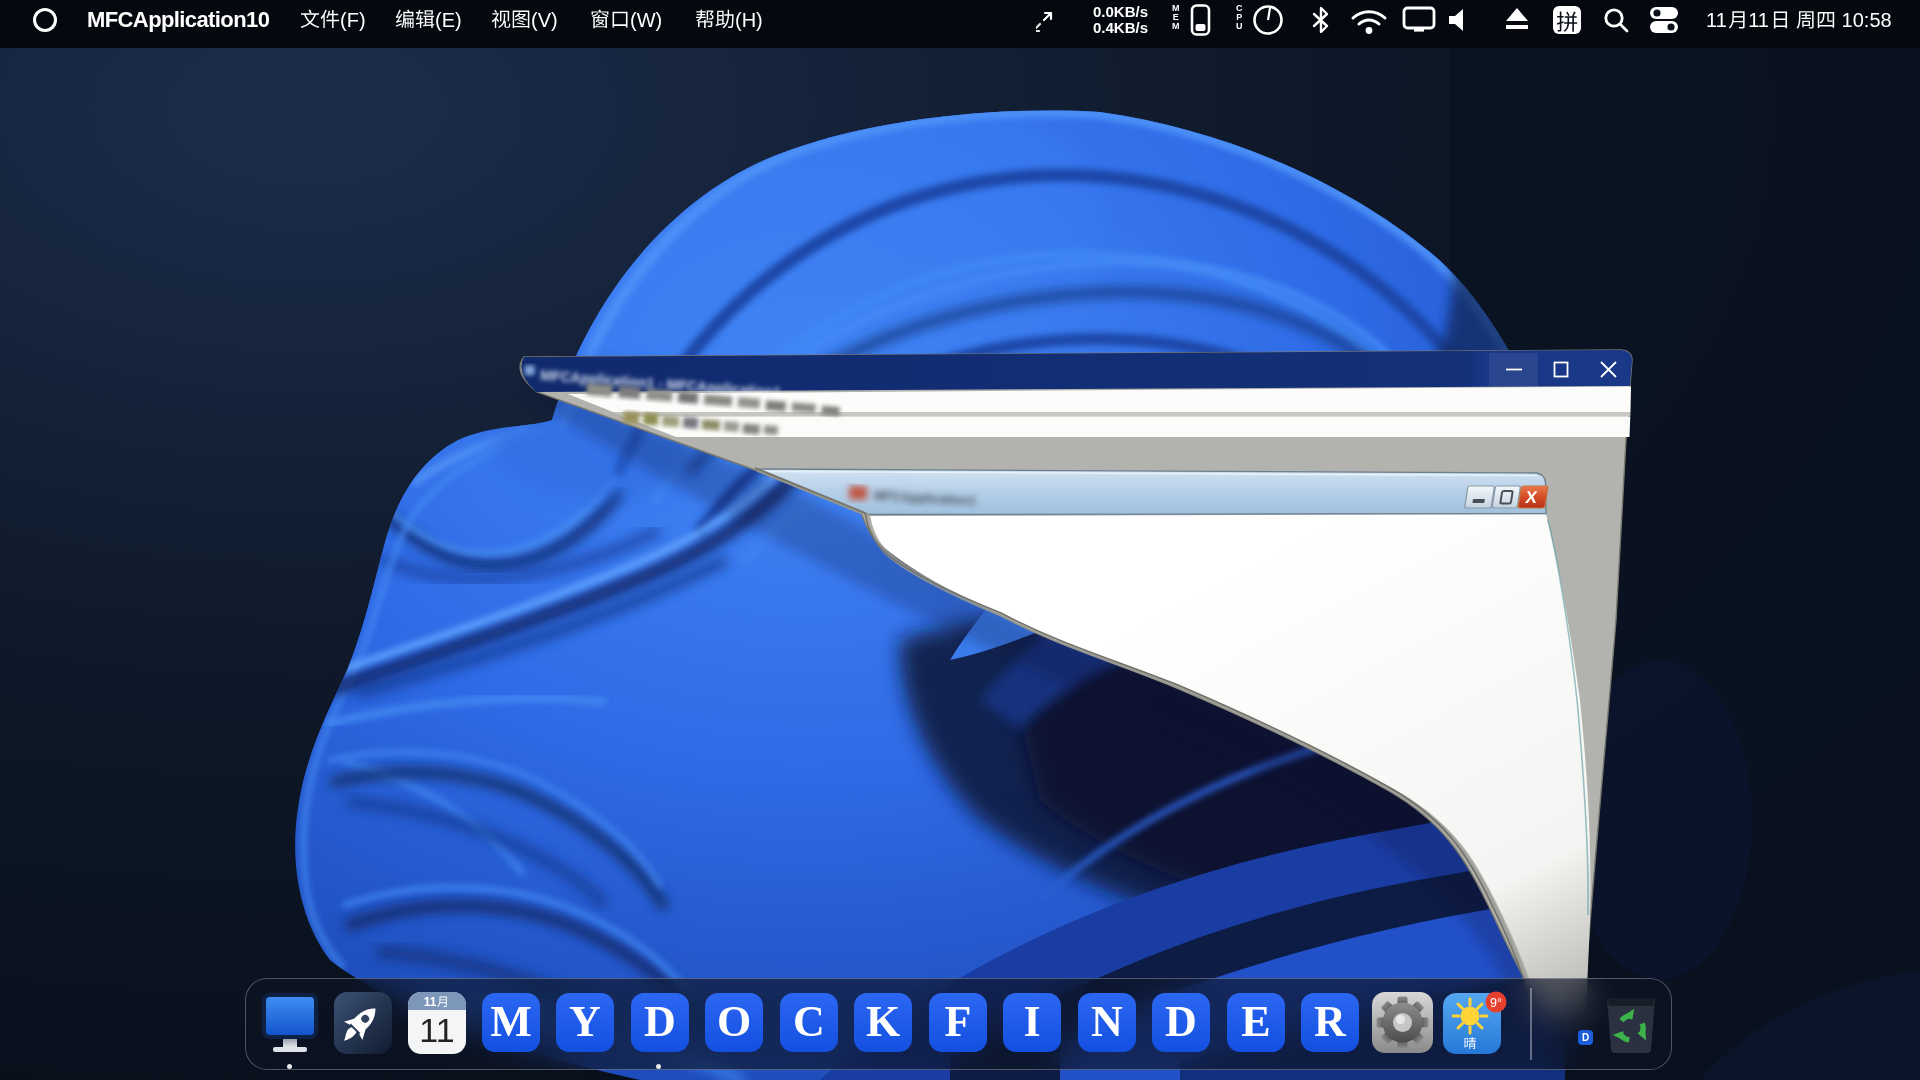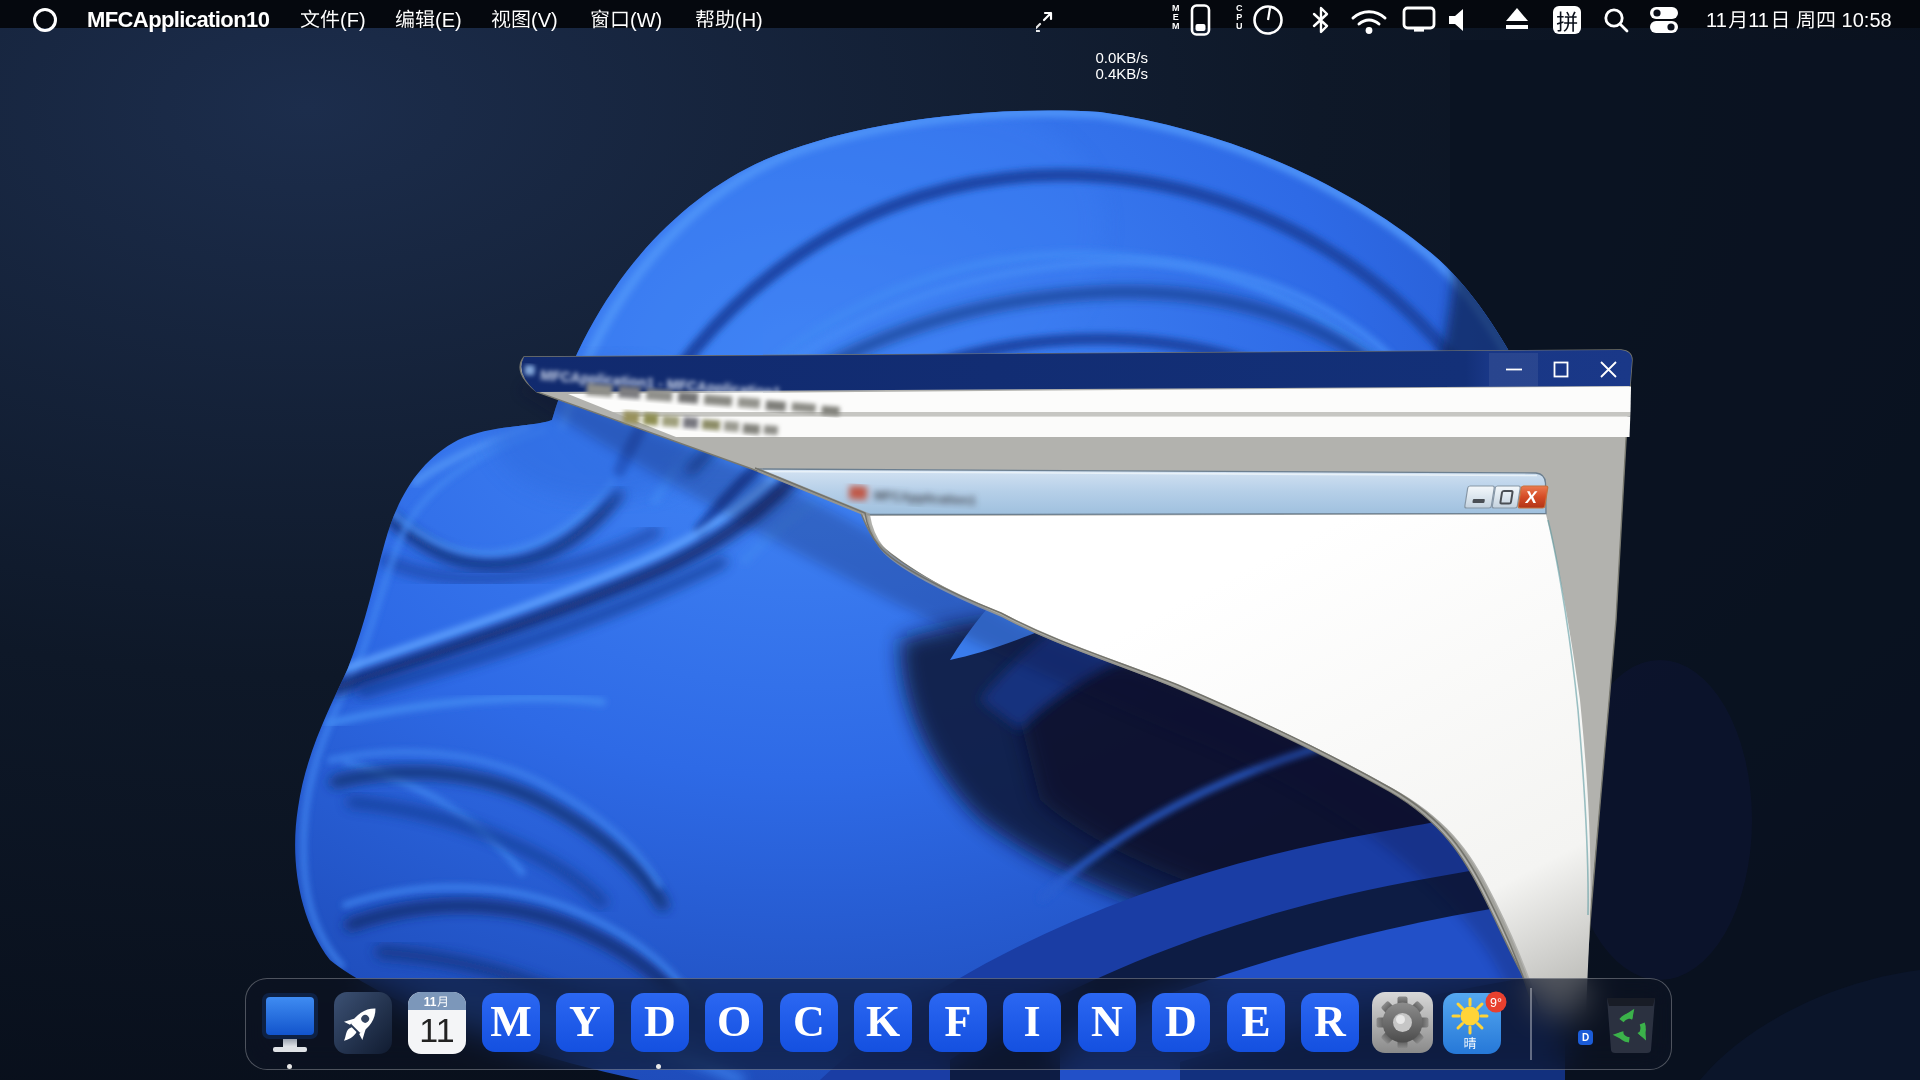--- a/index.html
+++ b/index.html
@@ -1,17 +1,17 @@
 <!DOCTYPE html>
 <html><head><meta charset="utf-8">
 <style>
 html,body{margin:0;padding:0;width:1920px;height:1080px;overflow:hidden;background:#060a12;font-family:"Liberation Sans",sans-serif;}
 #stage{position:relative;width:1920px;height:1080px;}
 #wall{position:absolute;left:0;top:0;}
-#menubar{position:absolute;left:0;top:0;width:1920px;height:28px;background:#05080e;color:#fff;}
+#menubar{position:absolute;left:0;top:0;width:1920px;height:48px;background:#05080e;color:#fff;}
 .mb{position:absolute;top:0;height:40px;line-height:40px;white-space:nowrap;}
 #winsvg{position:absolute;left:0;top:0;}
 #dock{position:absolute;left:245px;top:978px;width:1427px;height:92px;border-radius:22px;background:rgba(13,20,36,0.60);border:1px solid rgba(255,255,255,0.28);box-sizing:border-box;backdrop-filter:blur(16px) brightness(0.85);}
 .tile{position:absolute;top:993px;width:58px;height:59px;border-radius:13px;background:linear-gradient(180deg,#2b67f2,#1450e0);color:#fff;text-align:center;font-family:"Liberation Serif",serif;font-weight:bold;font-size:44px;line-height:58px;}
 .dot{position:absolute;width:5px;height:5px;border-radius:50%;background:#e8e8e8;top:1064px;}
 </style></head>
 <body>
 <div id="stage">
 <svg width="0" height="0" style="position:absolute">
       <defs>
@@ -159,21 +159,21 @@
         <use href="#cj11" transform="translate(1770.4,27) scale(0.02,-0.02)" fill="#ffffff"></use>
         <use href="#cj12" transform="translate(1796.0,27) scale(0.02,-0.02)" fill="#ffffff"></use>
         <use href="#cj13" transform="translate(1816.0,27) scale(0.02,-0.02)" fill="#ffffff"></use>
         <text x="1841.6" y="27" font-size="20" fill="#ffffff" font-family="Liberation Sans, sans-serif">10:58</text>
       </svg>
 
 <svg style="position:absolute;left:1036px;top:8px" width="24" height="24" viewBox="0 0 24 24" fill="none" stroke="#fff" stroke-width="2.2" stroke-linecap="round" stroke-linejoin="round">
 <path d="M14 10 L21 3 M21 3 L21 9 M21 3 L15 3" transform="translate(-6,2)"></path>
 <path d="M10 14 L3 21 M3 21 L3 15 M3 21 L9 21" transform="translate(-6,2)" opacity="0.9"></path>
 </svg>
-<div class="mb" style="left:1062px;width:86px;text-align:right;font-size:15px;font-weight:normal;line-height:16px;top:4px;height:auto;margin-top:46px;">0.0KB/s<br>0.4KB/s</div>
+<div class="mb" style="left:1062px;width:86px;text-align:right;font-size:15px;font-weight:bold;line-height:16px;top:4px;height:auto;">0.0KB/s<br>0.4KB/s</div>
 <div class="mb" style="left:1172px;top:4px;height:auto;font-size:9px;font-weight:bold;line-height:9px;text-align:center;">M<br>E<br>M</div>
 <svg style="position:absolute;left:1189px;top:4px" width="24" height="32" viewBox="0 0 24 32">
         <rect x="3" y="1.5" width="17" height="29" rx="4.5" fill="none" stroke="#fff" stroke-width="2.6"></rect>
         <rect x="6.5" y="20" width="10" height="7" rx="2" fill="#fff"></rect>
       </svg>
 <div class="mb" style="left:1236px;top:4px;height:auto;font-size:9px;font-weight:bold;line-height:9px;text-align:center;">C<br>P<br>U</div>
 <svg style="position:absolute;left:1252px;top:4px" width="32" height="32" viewBox="0 0 32 32">
         <circle cx="16" cy="16" r="13.5" fill="none" stroke="#fff" stroke-width="2.6"></circle>
         <path d="M16 16 L18 4" stroke="#fff" stroke-width="2.2"></path>
       </svg>

